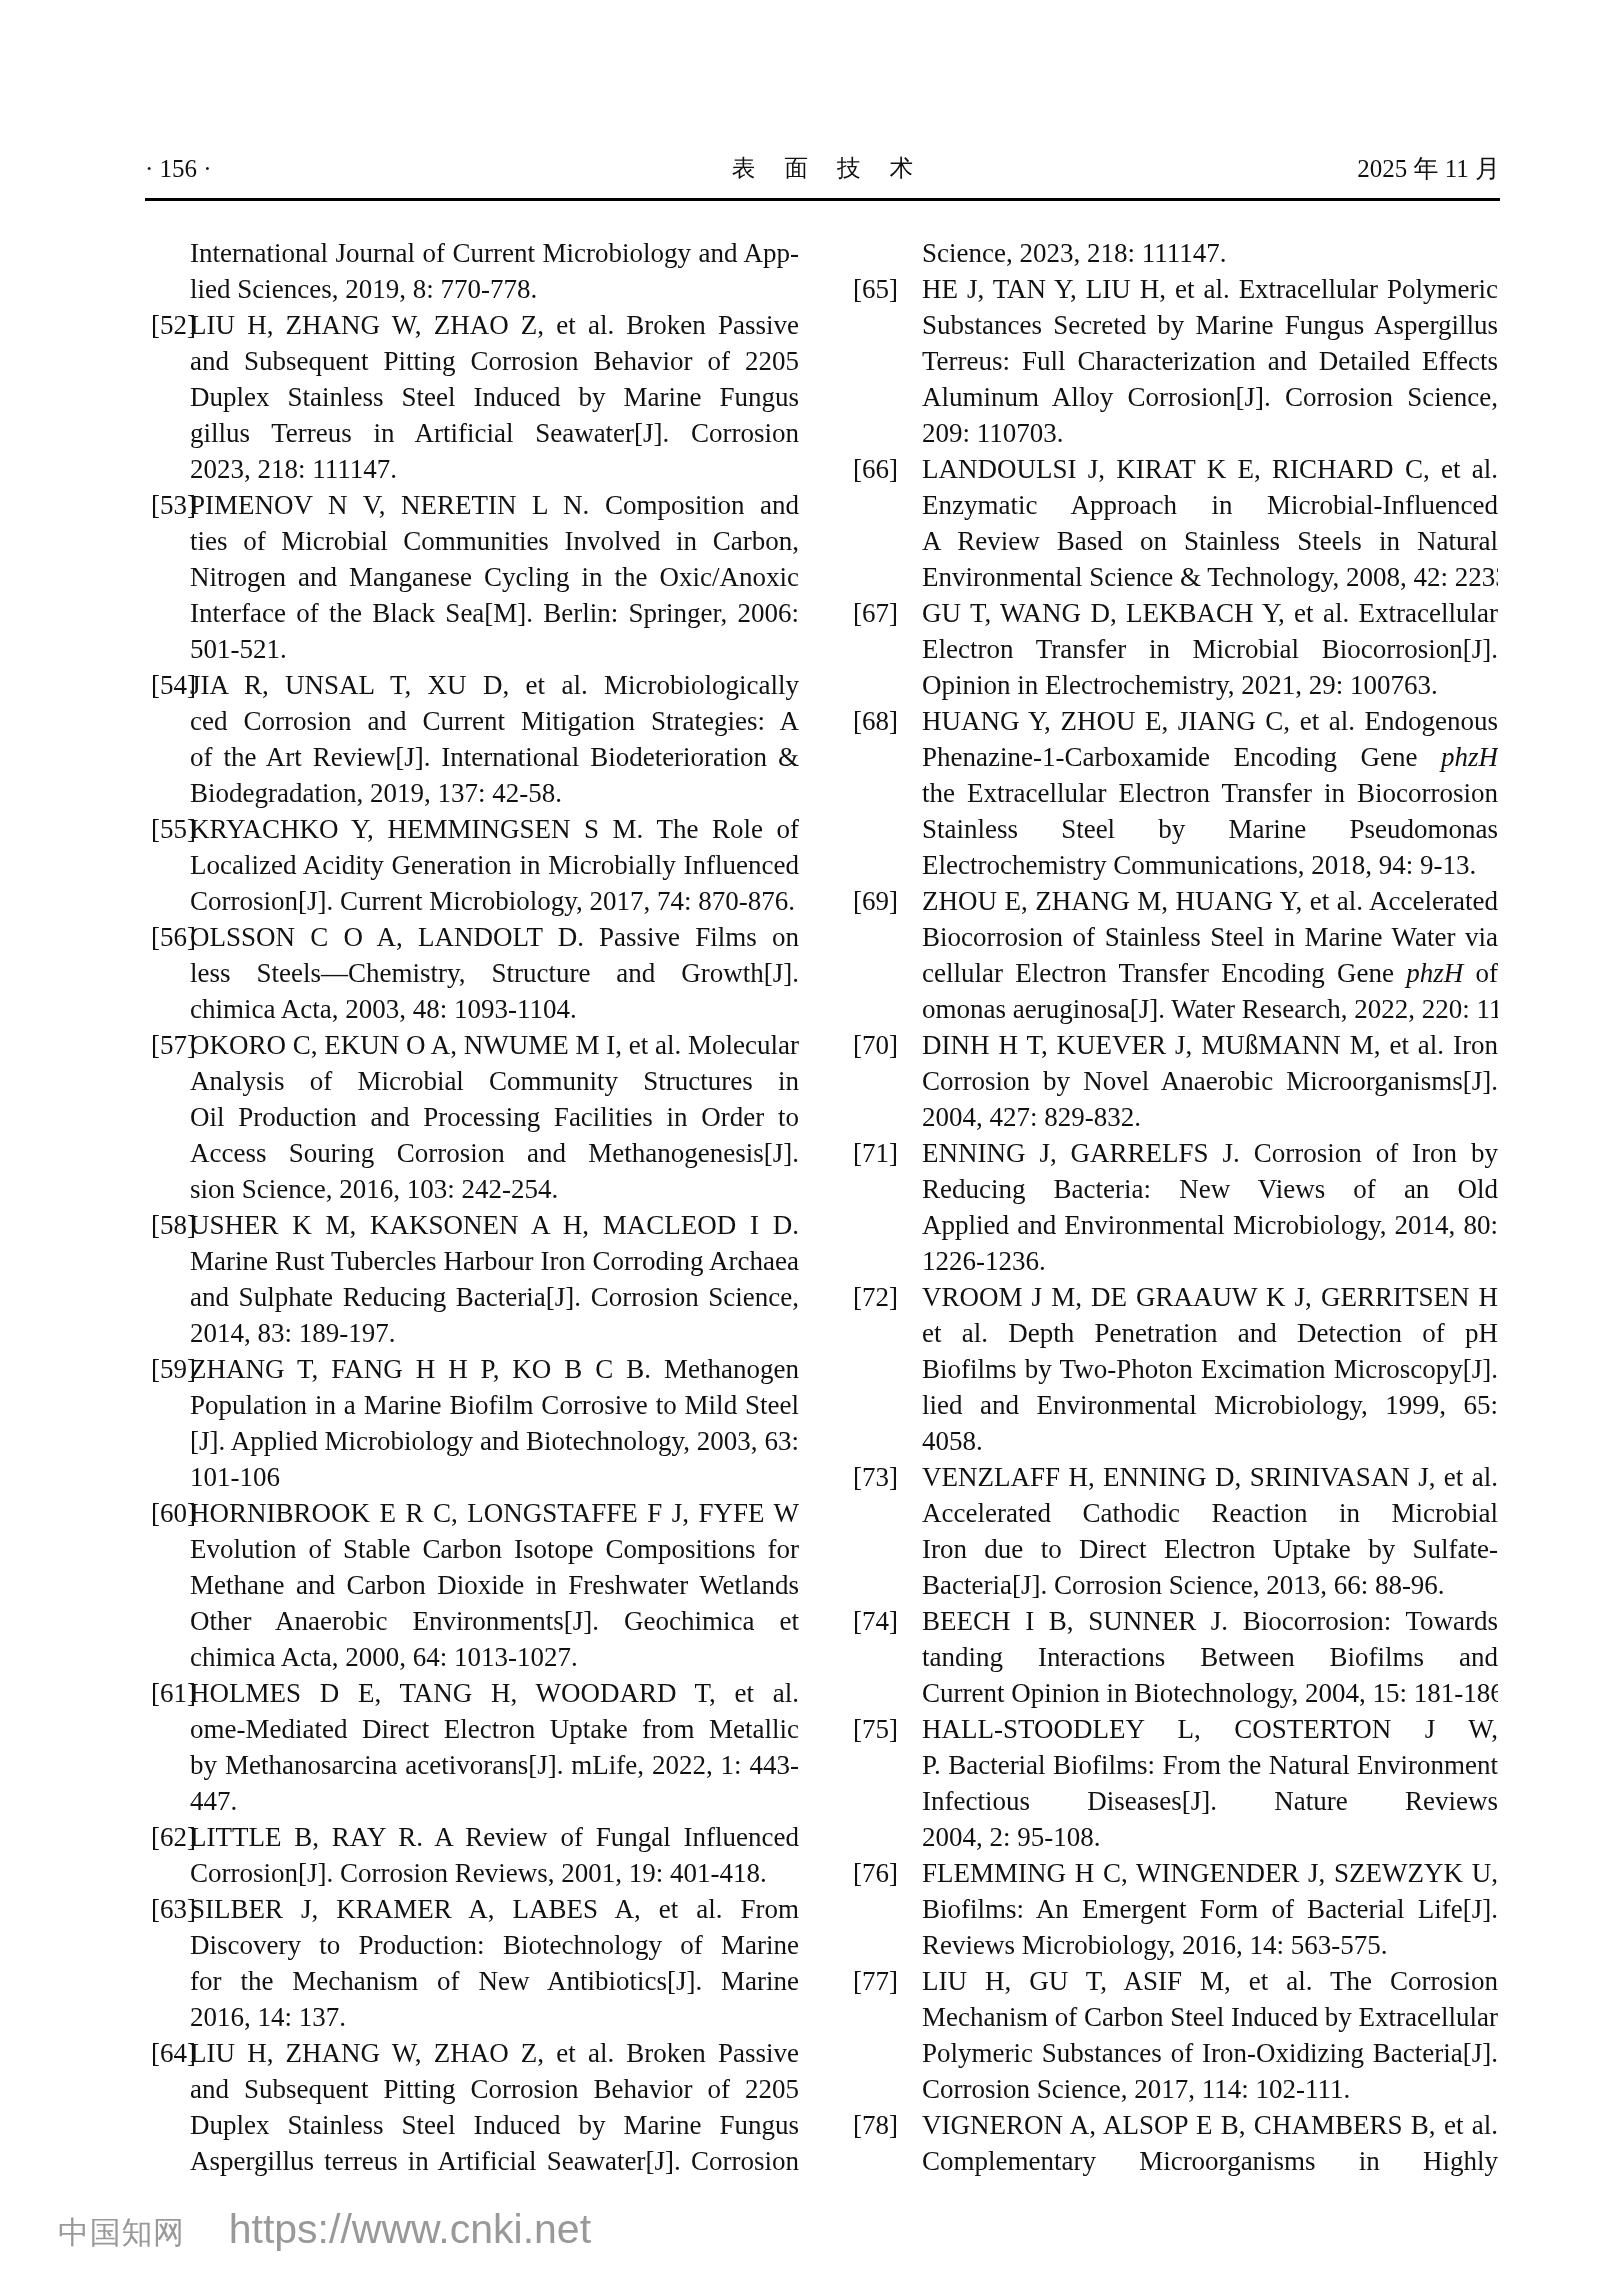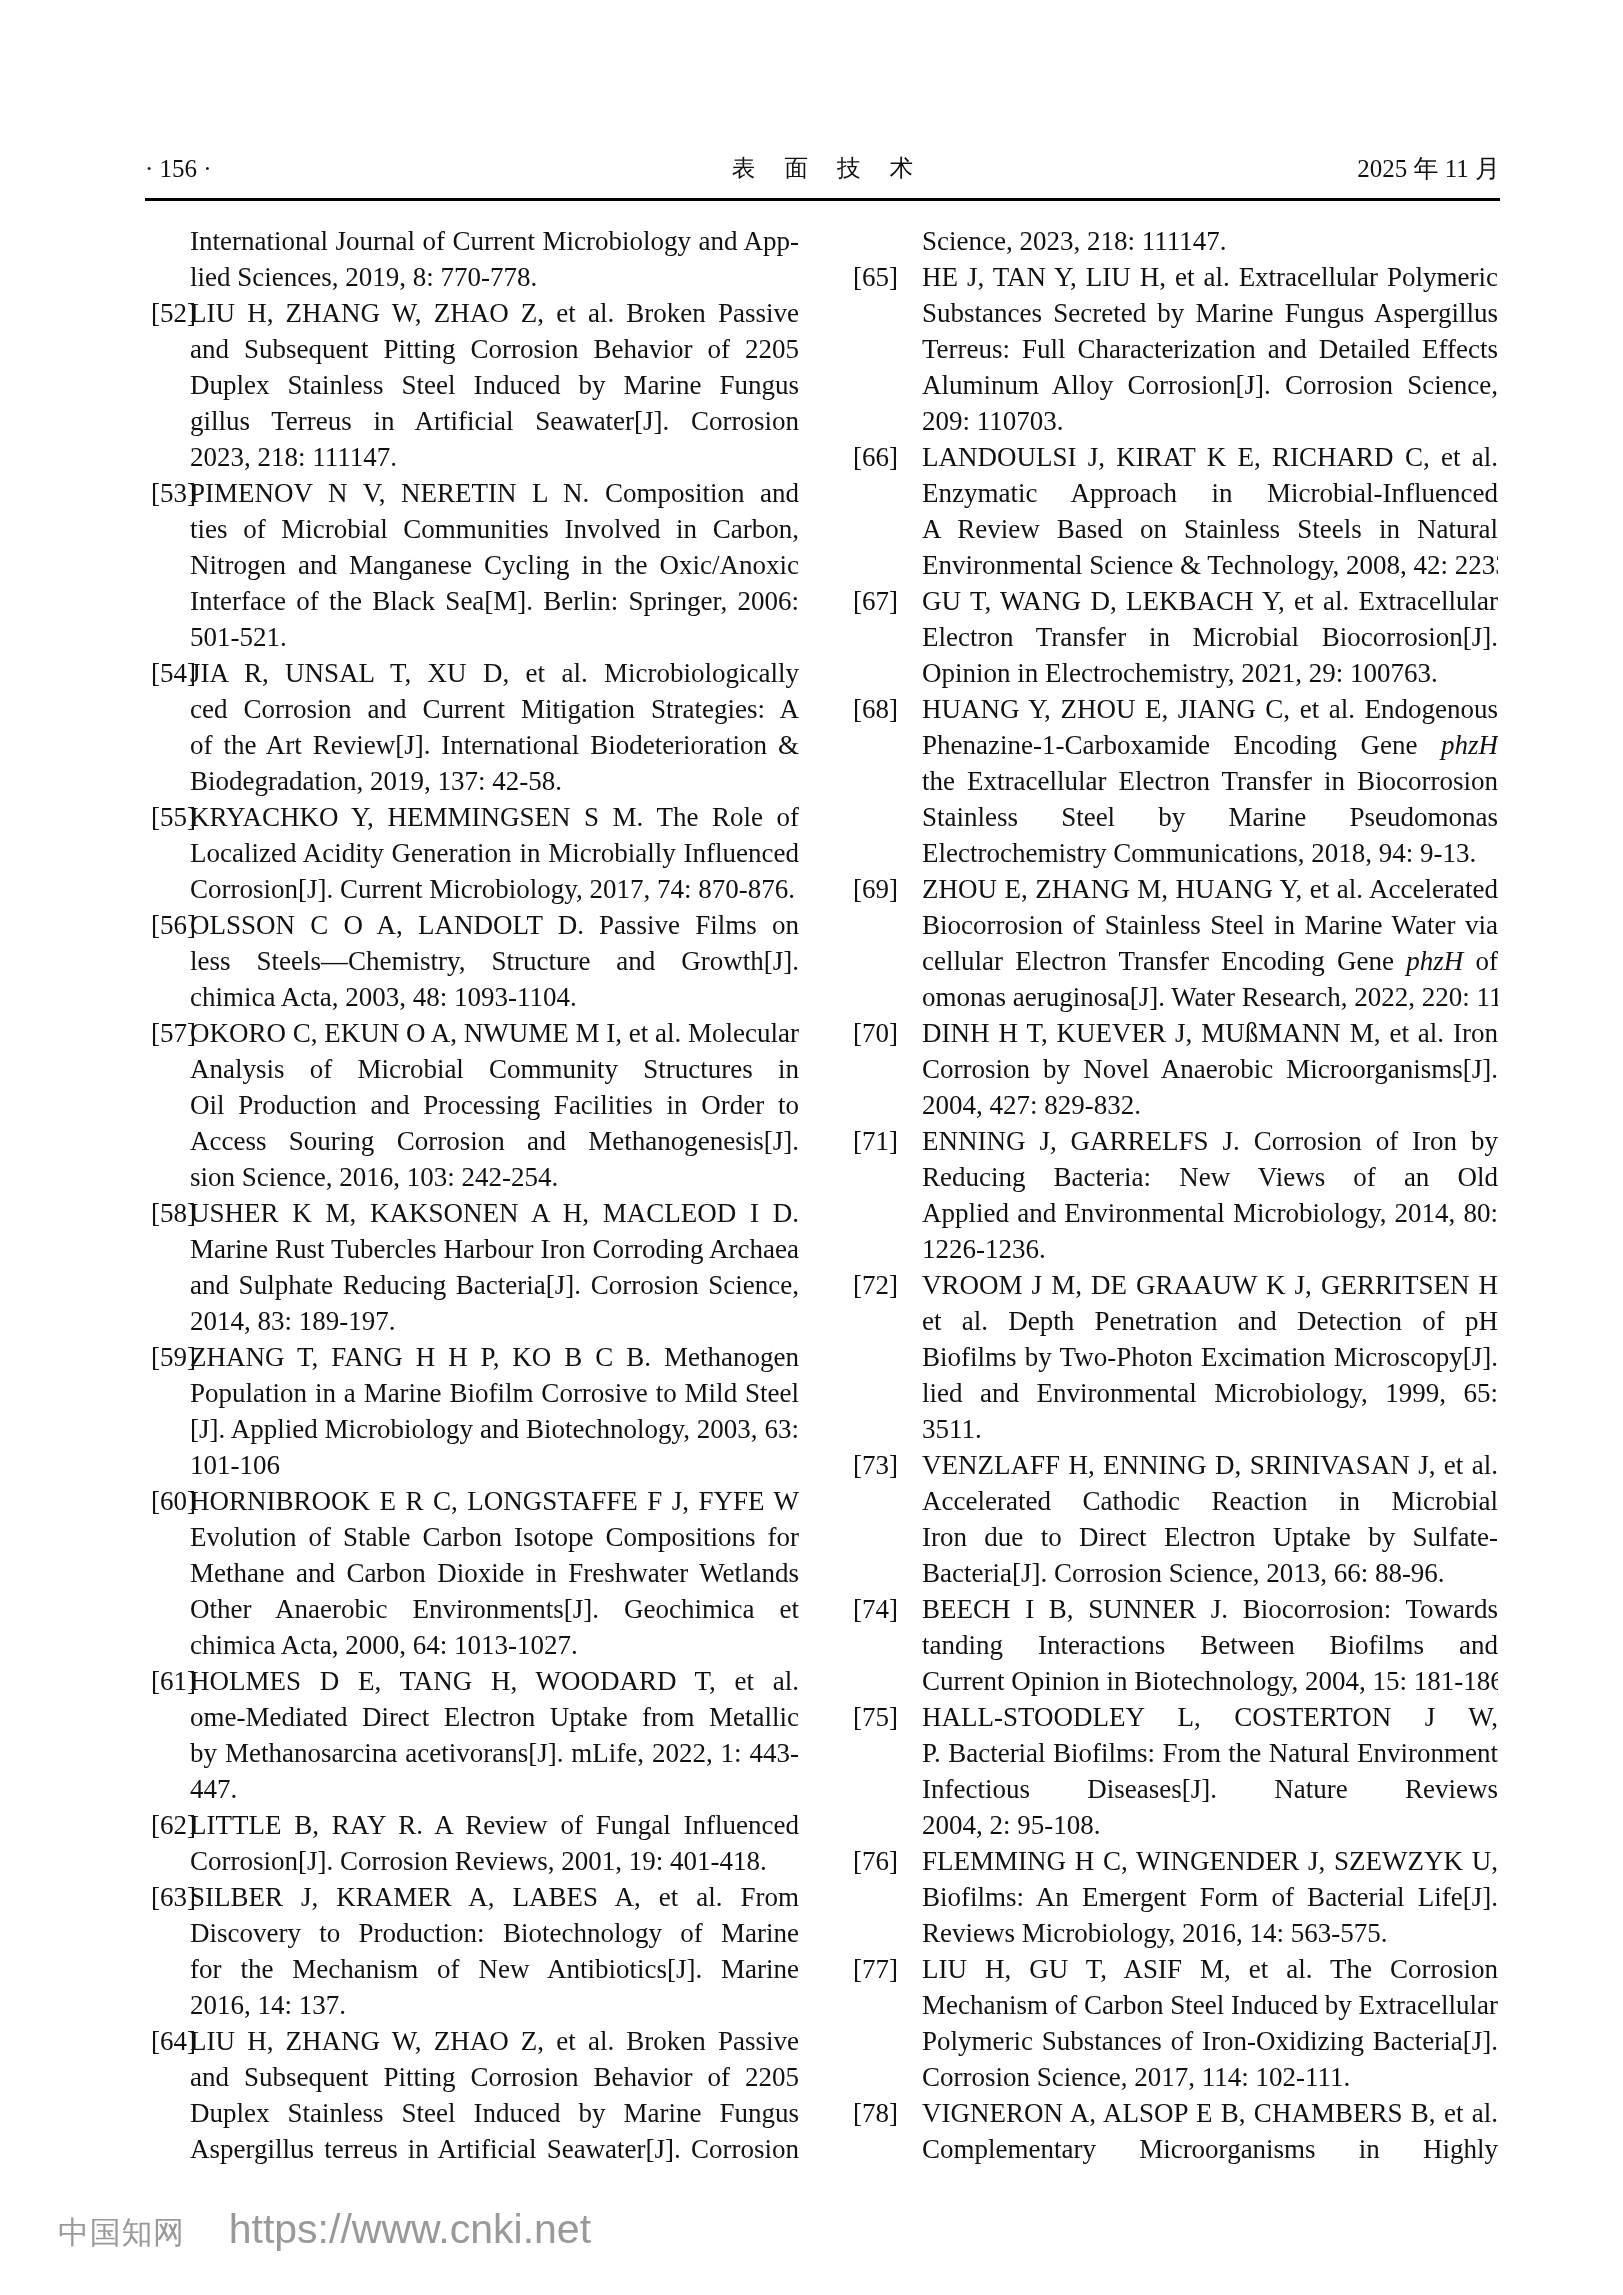--- a/index.html
+++ b/index.html
@@ -53,21 +53,21 @@
   .header-rule {
     position: absolute;
     left: 145px;
     top: 198px;
     width: 1355px;
     height: 3.3px;
     background: #000000;
   }
   .column {
     position: absolute;
-    top: 223px;
+    top: 235px;
   }
   .col-left { left: 151px; width: 648px; }
   .col-right { left: 853px; width: 645px; }
   .ref-line {
     position: relative;
     height: 36px;
     font-size: 27px;
     line-height: 36px;
     white-space: nowrap;
   }
@@ -405,21 +405,21 @@
     <div class="ref-line">
       <span class="ref-text justify">et al. Depth Penetration and Detection of pH Gradients in</span>
     </div>
     <div class="ref-line">
       <span class="ref-text justify">Biofilms by Two-Photon Excimation Microscopy[J]. App-</span>
     </div>
     <div class="ref-line">
       <span class="ref-text justify">lied and Environmental Microbiology, 1999, 65: 3502-</span>
     </div>
     <div class="ref-line">
-      <span class="ref-text">3511.</span>
+      <span class="ref-text">4058.</span>
     </div>
     <div class="ref-line">
       <span class="ref-num">[73]</span>
       <span class="ref-text justify">VENZLAFF H, ENNING D, SRINIVASAN J, et al.</span>
     </div>
     <div class="ref-line">
       <span class="ref-text justify">Accelerated Cathodic Reaction in Microbial Corrosion of</span>
     </div>
     <div class="ref-line">
       <span class="ref-text justify">Iron due to Direct Electron Uptake by Sulfate-Reducing</span>

